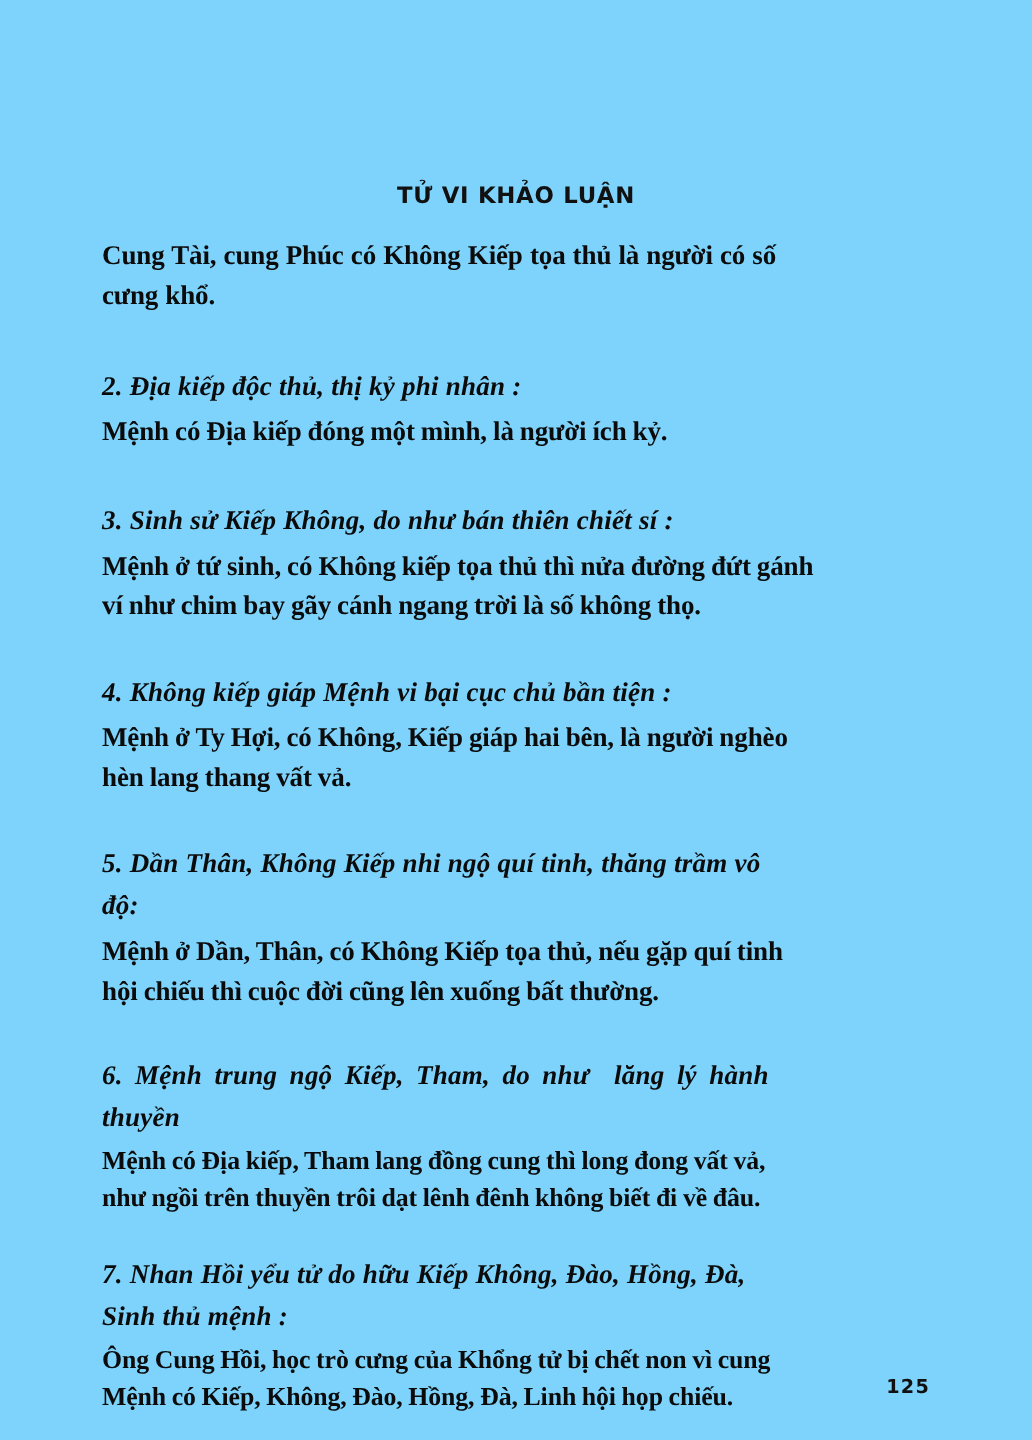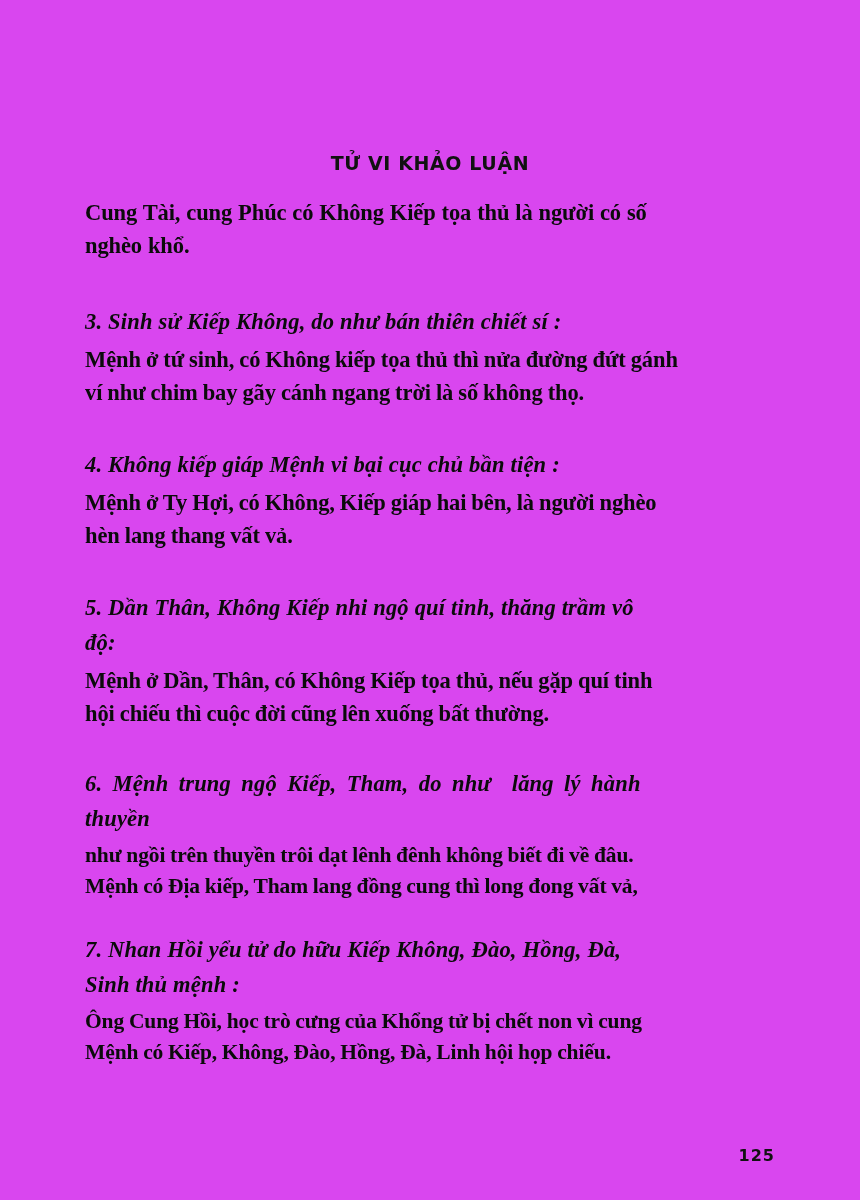--- a/index.html
+++ b/index.html
@@ -12,21 +12,21 @@
     height: 1200px;
     position: relative;
     font-family: "Liberation Serif", "DejaVu Serif", serif;
     color: #0a0a0a;
     overflow: hidden;
   }
 
   .page {
     position: absolute;
     inset: 0;
-    background: #d946ef;
+    background: #7dd3fc;
   }
 
   
   .running-head {
     position: absolute;
     top: 154px;
     left: 0;
     width: 860px;
     text-align: center;
     font-family: "DejaVu Sans", "Liberation Sans", sans-serif;
@@ -127,24 +127,32 @@
 
 <div class="page">
 
   <div class="running-head">TỬ VI KHẢO LUẬN</div>
 
   <div class="column">
 
     <div class="block sec-1">
       <div class="para lead">
         <span class="line">Cung Tài, cung Phúc có Không Kiếp tọa thủ là người có số</span>
-        <span class="line">nghèo khổ.</span>
-      </div>
-    </div>
-
+        <span class="line">cưng khổ.</span>
+      </div>
+    </div>
+
+    <div class="block section sec-2">
+      <div class="heading">
+        <span class="line">2. Địa kiếp độc thủ, thị kỷ phi nhân :</span>
+      </div>
+      <div class="para body-lines">
+        <span class="line">Mệnh có Địa kiếp đóng một mình, là người ích kỷ.</span>
+      </div>
+    </div>
 
     <div class="block section sec-3">
       <div class="heading">
         <span class="line">3. Sinh sử Kiếp Không, do như bán thiên chiết sí :</span>
       </div>
       <div class="para body-lines">
         <span class="line">Mệnh ở tứ sinh, có Không kiếp tọa thủ thì nửa đường đứt gánh</span>
         <span class="line">ví như chim bay gãy cánh ngang trời là số không thọ.</span>
       </div>
     </div>
@@ -169,22 +177,22 @@
         <span class="line">hội chiếu thì cuộc đời cũng lên xuống bất thường.</span>
       </div>
     </div>
 
     <div class="block section sec-6">
       <div class="heading spread">
         <span class="line">6. Mệnh trung ngộ Kiếp, Tham, do như  lăng lý hành</span>
         <span class="line">thuyền</span>
       </div>
       <div class="para body-lines">
+        <span class="line">Mệnh có Địa kiếp, Tham lang đồng cung thì long đong vất vả,</span>
         <span class="line">như ngồi trên thuyền trôi dạt lênh đênh không biết đi về đâu.</span>
-        <span class="line">Mệnh có Địa kiếp, Tham lang đồng cung thì long đong vất vả,</span>
       </div>
     </div>
 
     <div class="block section sec-7">
       <div class="heading">
         <span class="line">7. Nhan Hồi yểu tử do hữu Kiếp Không, Đào, Hồng, Đà,</span>
         <span class="line">Sinh thủ mệnh :</span>
       </div>
       <div class="para body-lines">
         <span class="line">Ông Cung Hồi, học trò cưng của Khổng tử bị chết non vì cung</span>

